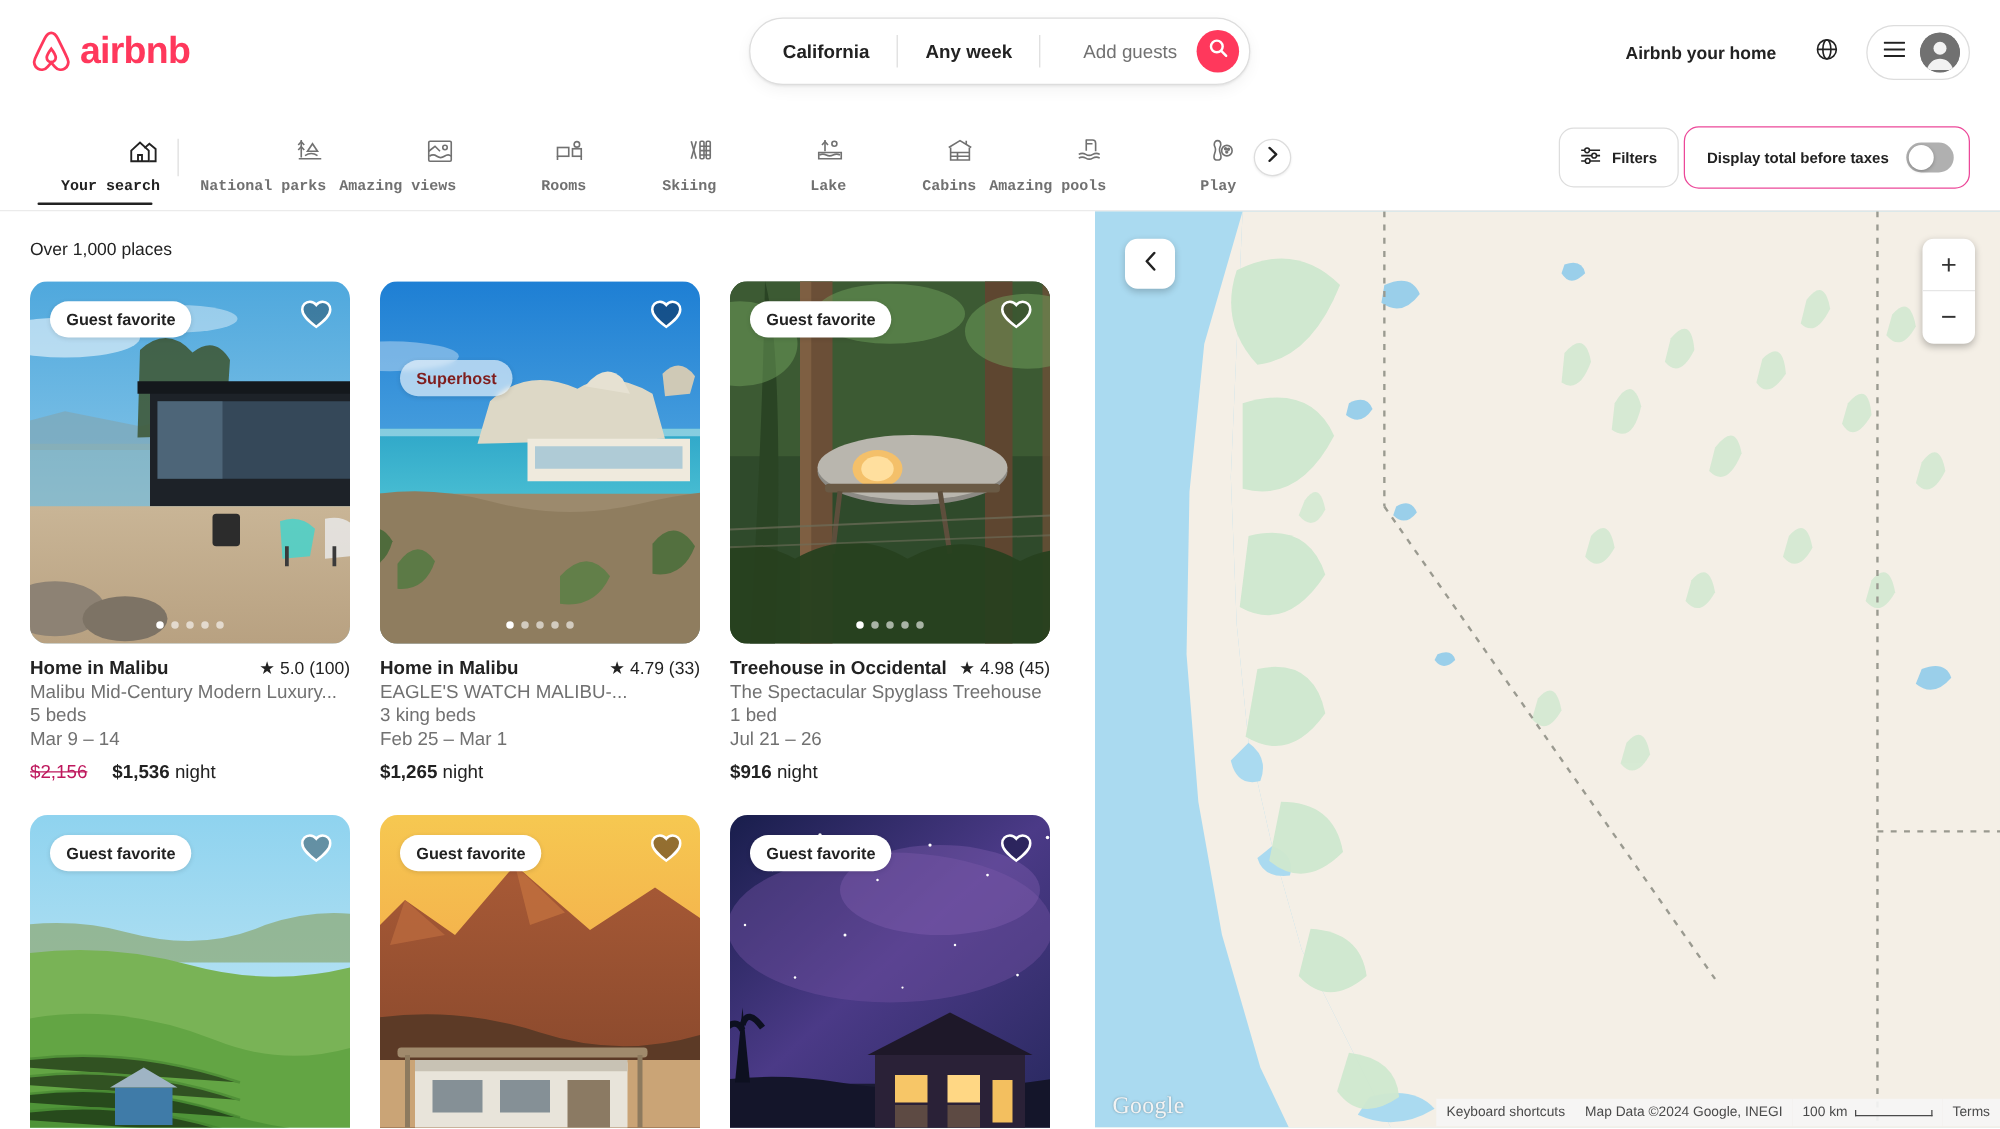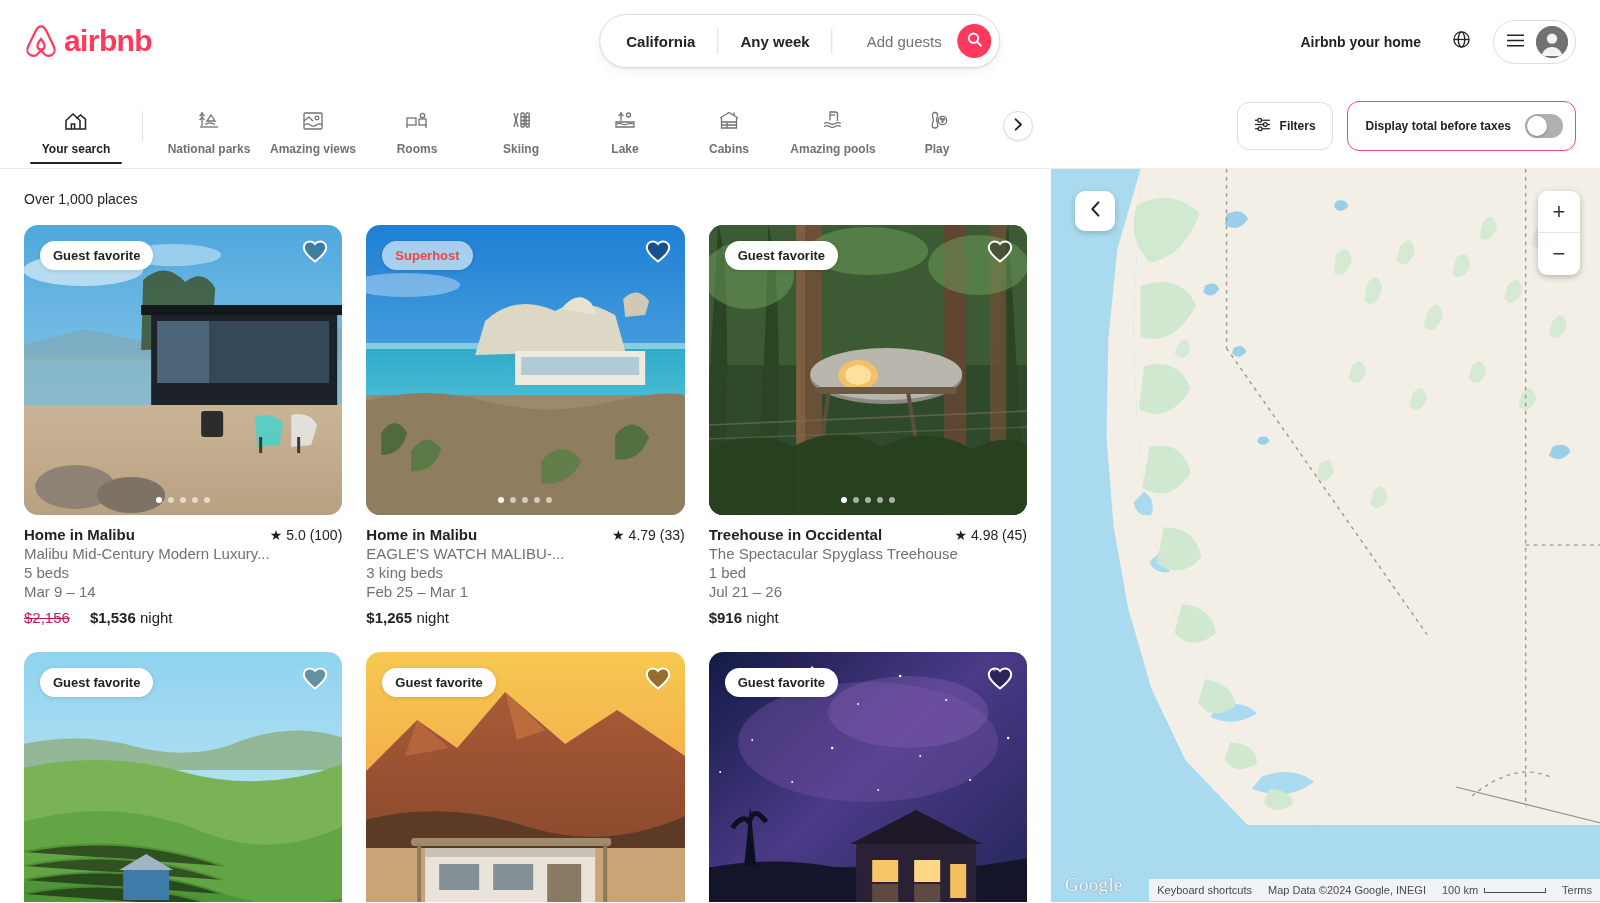--- a/index.html
+++ b/index.html
@@ -76,42 +76,42 @@
     height: 86px;
     display: flex; align-items: center;
     padding: 0 24px;
     border-bottom: 1px solid #EBEBEB;
     background: #fff;
     position: relative;
   }
   .cats { display: flex; align-items: stretch; gap: 0; flex: none; }
   .cat {
     width: 104px; height: 76px;
-    display: flex; flex-direction: column; align-items: center; justify-content: flex-end;
+    display: flex; flex-direction: column; align-items: flex-end; justify-content: flex-end;
     gap: 9px; padding-bottom: 9px;
-    cursor: pointer; color: #717171; position: relative;
+    cursor: pointer; color: #717171; position: relative; font-family: Liberation Mono, monospace;
   }
   .cat .ico { height: 26px; display: flex; align-items: center; justify-content: center; }
   .cat .lbl { font-size: 12px; font-weight: 600; white-space: nowrap; line-height: 1; }
   .cat.active { color: #222; }
   .cat.active::after {
     content: ""; position: absolute; left: 6px; right: 6px; bottom: 0;
     height: 2px; background: #222; border-radius: 2px;
   }
   .cat-sep { width: 1px; height: 30px; background: #DDDDDD; align-self: center; margin: 0 14px; }
 
   .arrow-next {
     width: 30px; height: 30px; border-radius: 50%;
     border: 1px solid #DDDDDD; background: #fff;
     display: flex; align-items: center; justify-content: center;
     cursor: pointer; margin-left: 14px; flex: none;
     box-shadow: 0 1px 2px rgba(0,0,0,0.08);
   }
 
-  .cat-right { margin-left: auto; display: flex; align-items: center; gap: 14px; text-align: right; }
+  .cat-right { margin-left: auto; display: flex; align-items: center; gap: 4px; text-align: right; }
   .filters-btn {
     display: flex; align-items: center; gap: 9px;
     border: 1px solid #DDDDDD; border-radius: 12px;
     padding: 13px 16px; font-size: 12px; font-weight: 600; color: #222;
     cursor: pointer; background: #fff;
   }
   .taxes-btn {
     display: flex; align-items: center; gap: 14px;
     border: 1px solid #ec4899; border-radius: 12px;
     padding: 12px 12px 12px 18px; font-size: 12px; font-weight: 600; color: #222;
@@ -124,22 +124,22 @@
   .switch .knob {
     position: absolute; top: 2px; left: 2px;
     width: 20px; height: 20px; border-radius: 50%; background: #fff;
     box-shadow: 0 1px 3px rgba(0,0,0,0.25);
   }
 
   
   .body-split { display: flex; height: calc(903px - 83px - 87px); }
 
   .results {
-    width: 1051px; flex: none;
-    padding: 22px 24px 0 24px;
+    width: 876px; flex: none;
+    padding: 22px 36px 0 24px;
     overflow: hidden;
     background: #fff;
   }
   .results-count { font-size: 14px; color: #222; font-weight: 400; margin-bottom: 18px; }
 
   .grid { display: grid; grid-template-columns: repeat(3, 1fr); column-gap: 24px; row-gap: 26px; }
 
   .card { cursor: pointer; }
   .card-img {
     position: relative; width: 100%; height: 290px;
@@ -147,22 +147,23 @@
   }
   .badge {
     position: absolute; top: 16px; left: 16px;
     background: #fff; color: #222;
     font-size: 13px; font-weight: 600;
     padding: 7px 13px; border-radius: 20px;
     box-shadow: 0 1px 4px rgba(0,0,0,0.12);
     z-index: 3;
   }
   .badge.ghost {
-    background: rgba(255,255,255,0.60); color: #ef4444;
+    background: rgba(255,255,255,0.60); color: #7f1d1d;
     backdrop-filter: blur(2px);
+    margin-top: 47px;
   }
   .heart {
     position: absolute; top: 14px; right: 14px; z-index: 3; cursor: pointer;
   }
   .dots {
     position: absolute; bottom: 12px; left: 50%; transform: translateX(-50%);
     display: flex; gap: 6px; z-index: 3;
   }
   .dot { width: 6px; height: 6px; border-radius: 50%; background: rgba(255,255,255,0.6); }
   .dot.on { background: #fff; }

